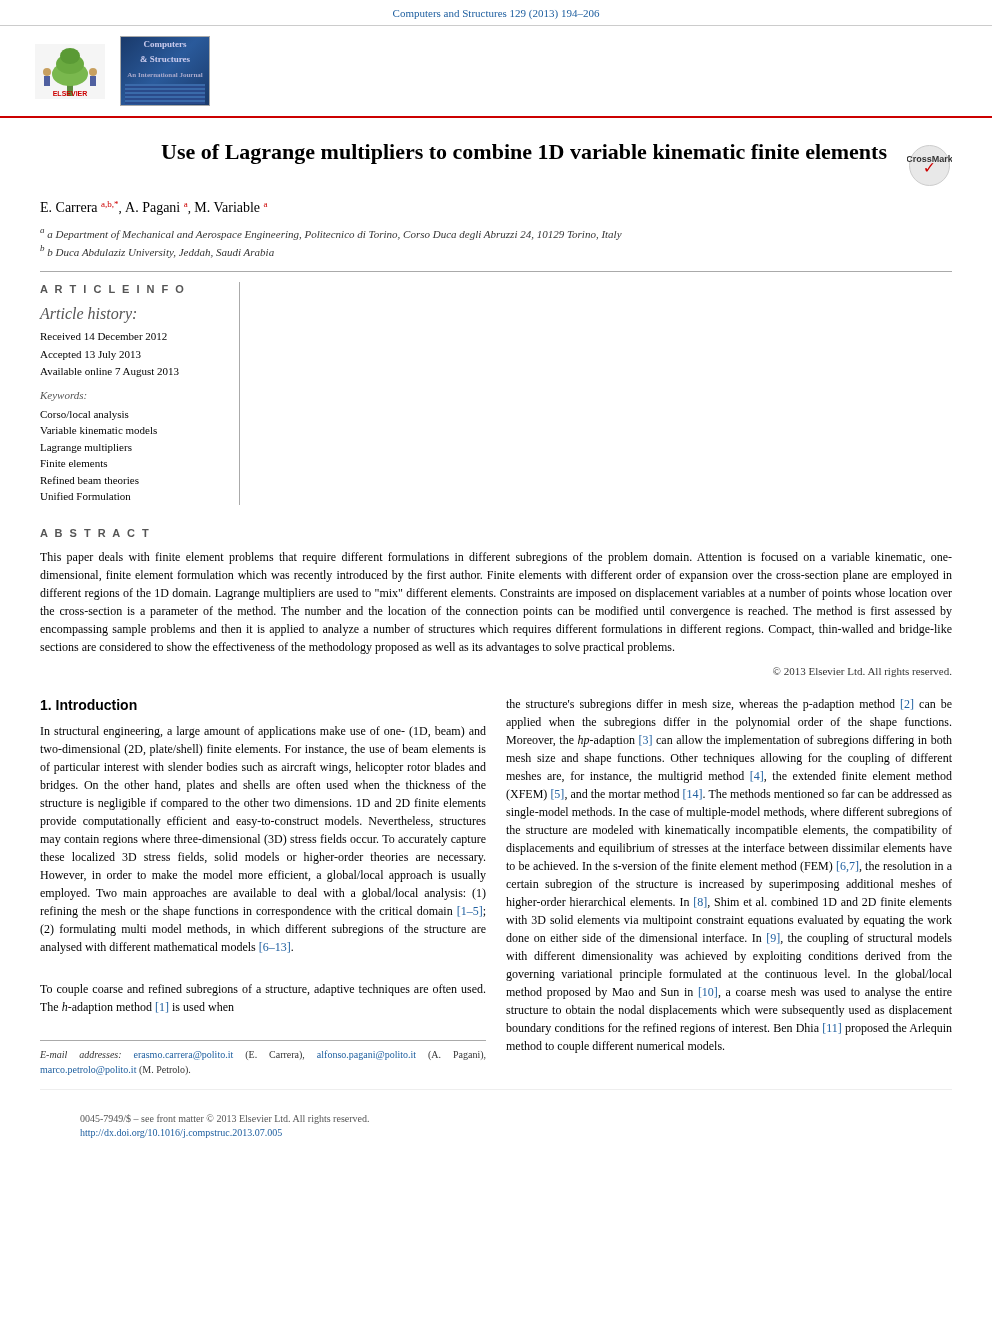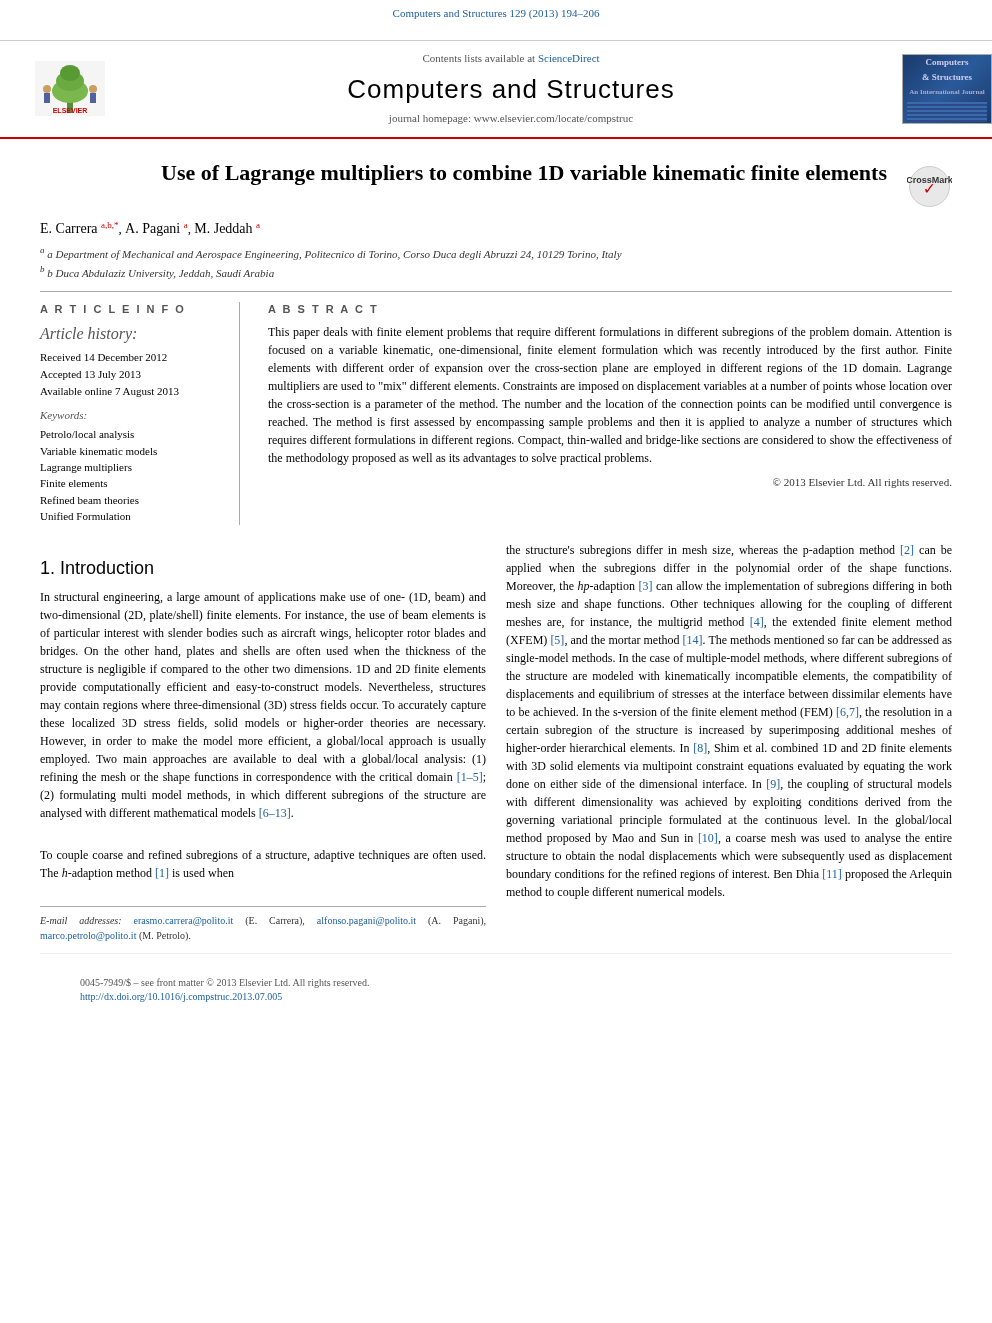--- a/index.html
+++ b/index.html
@@ -7,21 +7,21 @@
       font-family: "Times New Roman", Times, serif;
       background: #fff;
       width: 992px;
       min-height: 1323px;
       color: #000;
       font-size: 13px;
       line-height: 1.4;
     }
     .top-bar {
       text-align: center;
-      padding: 6px 0 19px;
+      padding: 6px 0 4px;
       font-size: 11px;
       color: #2060a0;
       border-bottom: 1px solid #ccc;
     }
     .journal-header {
       display: flex;
       align-items: center;
       padding: 10px 20px;
       border-bottom: 2px solid #c00;
       position: relative;
@@ -120,22 +120,23 @@
       line-height: 1.5;
     }
     .affiliations sup { font-size: 9px; }
     .divider-line {
       border: none;
       border-top: 1px solid #aaa;
       margin: 10px 0;
     }
     .two-column {
       display: flex;
-      gap: 28px;
+      gap: 21px;
       margin-top: 4px;
+      flex-direction: column;
     }
     .article-info {
       width: 200px;
       flex-shrink: 0;
       border-right: 1px solid #aaa;
       padding-right: 15px;
     }
     .abstract-section {
       flex: 1;
     }
@@ -185,25 +186,24 @@
       gap: 20px;
       margin-top: 16px;
     }
     .body-col {
       flex: 1;
       font-size: 12px;
       line-height: 1.5;
       text-align: justify;
     }
     .body-section-title {
-      font-size: 18px;
-      font-weight: normal;
+      font-size: 14px;
+      font-weight: bold;
       margin-bottom: 6px;
       font-family: Arial, sans-serif;
-      margin-top: 14px;
     }
     .body-text {
       font-size: 12px;
       line-height: 1.5;
       text-align: justify;
       margin-bottom: 24px;
     }
     .body-text .ref {
       color: #2060a0;
     }
@@ -251,28 +251,20 @@
       <circle cx="12" cy="28" r="4" fill="#c8a060"></circle>
       <rect x="9" y="32" width="6" height="10" fill="#5060a0"></rect>
 
       <circle cx="58" cy="28" r="4" fill="#c8a060"></circle>
       <rect x="55" y="32" width="6" height="10" fill="#5060a0"></rect>
 
       <text x="35" y="52" text-anchor="middle" font-size="7" font-family="Arial" font-weight="bold" fill="#c00">ELSEVIER</text>
     </svg>
   </div>
 
-  <div class="center-info">
-    <div style="font-size:11px; color:#555; margin-bottom:4px;">
-      <span>Contents lists available at</span>
-      <a class="sciencedirect-link">ScienceDirect</a>
-    </div>
-    <div class="journal-title-main">Computers and Structures</div>
-    <div class="journal-homepage">journal homepage: www.elsevier.com/locate/compstruc</div>
-  </div>
 
   <div class="right-logo">
     <div class="elsevier-box">
       <div class="title-small">Computers</div>
       <div class="title-small">&amp; Structures</div>
       <div style="font-size:7px; color:#aac; margin-top:3px;">An International Journal</div>
       <div style="margin-top:4px; width:80px; height:20px; background: repeating-linear-gradient(0deg, #2a4a8a, #2a4a8a 2px, #3a6aaa 2px, #3a6aaa 4px);"></div>
     </div>
   </div>
 </div>
@@ -285,42 +277,42 @@
     <svg class="crossmark" viewBox="0 0 45 45">
       <circle cx="22.5" cy="22.5" r="20" fill="#e8e8e8" stroke="#ccc" stroke-width="1"></circle>
       <text x="22.5" y="19" text-anchor="middle" font-size="9" font-family="Arial" fill="#333" font-weight="bold">CrossMark</text>
       <text x="22.5" y="30" text-anchor="middle" font-size="16" font-family="Arial" fill="#c00">✓</text>
     </svg>
   </div>
 
   <div class="authors">
     <span class="author-name">E. Carrera </span><sup>a,b,*</sup><span>, </span>
     <span class="author-name">A. Pagani </span><sup>a</sup><span>, </span>
-    <span class="author-name">M. Jeddah </span><sup>a</sup>
+    <span class="author-name">M. Variable </span><sup>a</sup>
   </div>
 
   <div class="affiliations">
     <div><sup>a</sup> <span>a Department of Mechanical and Aerospace Engineering, Politecnico di Torino, Corso Duca degli Abruzzi 24, 10129 Torino, Italy</span></div>
     <div><sup>b</sup> <span>b Duca Abdulaziz University, Jeddah, Saudi Arabia</span></div>
   </div>
 
   <hr class="divider-line">
 
   <div class="two-column">
 
     <div class="article-info">
       <div class="section-heading">A R T I C L E   I N F O</div>
 
       <div class="article-info-label">Article history:</div>
       <div class="article-info-value">Received 14 December 2012</div>
       <div class="article-info-value">Accepted 13 July 2013</div>
       <div class="article-info-value">Available online 7 August 2013</div>
 
       <div class="keywords-label">Keywords:</div>
-      <div class="keyword-item">Petrolo/local analysis</div>
+      <div class="keyword-item">Corso/local analysis</div>
       <div class="keyword-item">Variable kinematic models</div>
       <div class="keyword-item">Lagrange multipliers</div>
       <div class="keyword-item">Finite elements</div>
       <div class="keyword-item">Refined beam theories</div>
       <div class="keyword-item">Unified Formulation</div>
     </div>
 
     <div class="abstract-section">
       <div class="section-heading">A B S T R A C T</div>
       <p class="abstract-text">This paper deals with finite element problems that require different formulations in different subregions of the problem domain. Attention is focused on a variable kinematic, one-dimensional, finite element formulation which was recently introduced by the first author. Finite elements with different order of expansion over the cross-section plane are employed in different regions of the 1D domain. Lagrange multipliers are used to "mix" different elements. Constraints are imposed on displacement variables at a number of points whose location over the cross-section is a parameter of the method. The number and the location of the connection points can be modified until convergence is reached. The method is first assessed by encompassing sample problems and then it is applied to analyze a number of structures which requires different formulations in different regions. Compact, thin-walled and bridge-like sections are considered to show the effectiveness of the methodology proposed as well as its advantages to solve practical problems.</p>

